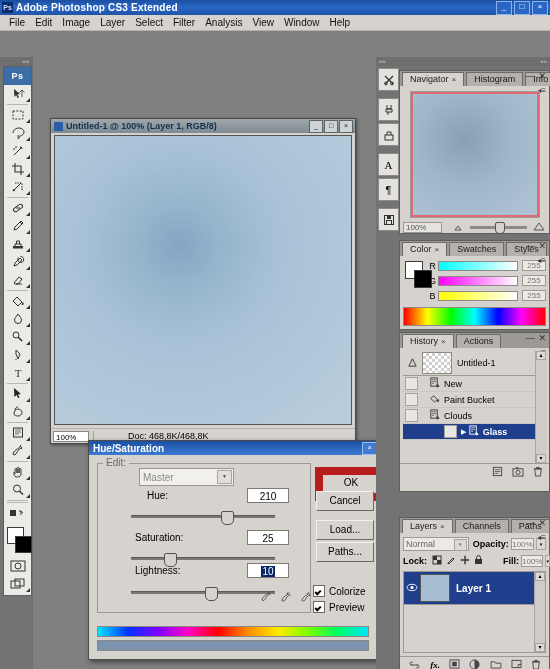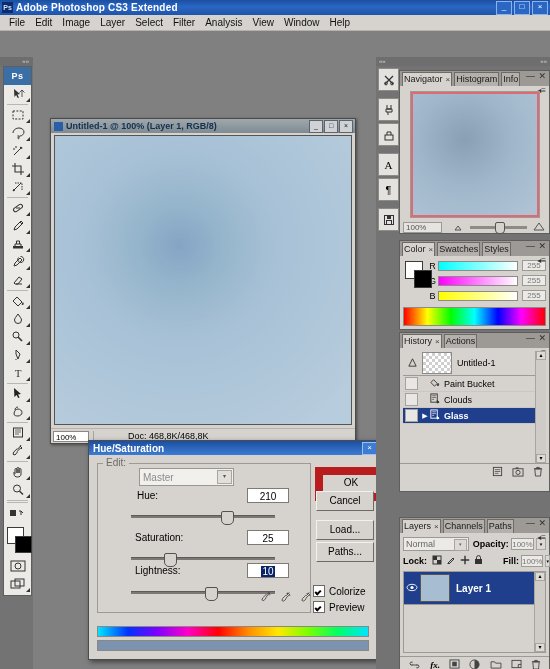--- a/index.html
+++ b/index.html
@@ -118,21 +118,21 @@
   .dockgrip .l{position:absolute;left:3px;}
   .dockgrip .r{position:absolute;right:3px;}
   .iconcol{position:absolute;left:378px;top:68px;width:19px;}
   .icell{width:19px;height:21px;background:#e4e2de;border:1px solid #8e8b86;margin-bottom:2px;
     display:flex;align-items:center;justify-content:center;}
   .icgap{height:5px;}
 
   .panel{position:absolute;left:399px;width:149px;background:#d6d3ce;border:1px solid #5e5e5e;}
   .ptabs{height:15px;background:#9d9a95;display:flex;align-items:flex-end;position:relative;}
   .ptab{height:13px;background:#b4b1ac;border:1px solid #6e6b67;border-bottom:none;
-    font-size:9px;line-height:12px;padding:0 1px;margin-left:2px;color:#1a1a1a;}
+    font-size:9px;line-height:12px;padding:0 7px;margin-left:2px;color:#1a1a1a;}
   .ptab.act{background:#d6d3ce;font-weight:normal;}
   .ptab .x{font-size:8px;margin-left:3px;color:#444;}
   .pmin{position:absolute;right:14px;top:0px;font-size:9px;color:#333;line-height:11px;}
   .pcls{position:absolute;right:3px;top:0px;font-size:9px;color:#333;line-height:11px;}
   .pmenu{position:absolute;right:3px;top:15px;font-size:8px;color:#333;}
   .pbody{padding:3px;}
 
   .navthumb{width:128px;height:125px;border:1px solid #9d9a95;position:relative;margin:2px auto 0 auto;}
   .navview{position:absolute;left:0;top:0;right:0;bottom:0;border:2px solid #e06a74;box-sizing:border-box;}
   .navbar{display:flex;align-items:center;height:14px;margin-top:2px;}
@@ -145,21 +145,21 @@
   .crow{display:flex;align-items:center;height:13px;margin-bottom:2px;}
   .clbl{width:11px;font-size:9px;text-align:center;}
   .cramp{width:78px;height:8px;border:1px solid #8e8b86;position:relative;}
   .cval{width:24px;height:11px;background:#eceae6;border:1px solid #9d9a95;font-size:8px;
     line-height:10px;text-align:center;color:#777;margin-left:4px;box-sizing:border-box;}
   .specstrip{height:17px;margin-top:2px;border:1px solid #8e8b86;
     background:linear-gradient(90deg,#ff0000,#ffff00,#00ff00,#00ffff,#0000ff,#ff00ff,#ff0000);}
 
   .histrow{display:flex;align-items:center;height:15px;border-bottom:1px solid #cac7c2;
     padding-left:2px;}
-  .histrow.sel{background:#1f3f8c;color:#fff;}
+  .histrow.sel{background:#1f3f8c;color:#fff;justify-content:center;}
   .histchk{width:11px;height:11px;background:#e9e7e3;border:1px solid #a5a29d;margin-right:3px;}
   .histlbl{font-size:9px;}
   .snaprow{display:flex;align-items:center;height:24px;border-bottom:1px solid #9d9a95;padding-left:2px;}
   .snapthumb{width:28px;height:20px;border:1px solid #8e8b86;margin:0 5px 0 3px;
     background-image:linear-gradient(45deg,#cfcfcf 25%,transparent 25%,transparent 75%,#cfcfcf 75%),
                      linear-gradient(45deg,#cfcfcf 25%,#fff 25%,#fff 75%,#cfcfcf 75%);
     background-size:6px 6px;background-position:0 0,3px 3px;}
   .pfoot{height:16px;border-top:1px solid #9d9a95;display:flex;align-items:center;
     justify-content:flex-end;padding-right:6px;gap:9px;}
 
@@ -447,21 +447,21 @@
       <div class="dlgclose">×</div>
     </div>
 
     <div class="grp"></div>
     <div class="grplegend">Edit:</div>
     <div class="combo" style="position:absolute;left:50px;top:27px;width:90px;">
       <span>Master</span>
       <span class="cbtn">▾</span>
     </div>
 
-    <div class="row" style="left:48px;top:49px;text-align:right;">
+    <div class="row" style="left:58px;top:49px;text-align:right;">
       <span class="fieldlbl">Hue:</span>
     </div>
     <div class="numbox" style="position:absolute;left:158px;top:47px;">210</div>
     <div class="slider" style="left:42px;top:70px;width:144px;">
       <div class="strack"></div>
       <div class="sthumb" id="thumb0" style="left: 90.44px;"></div>
     </div>
 
     <div class="row" style="left:46px;top:91px;">
       <span class="fieldlbl">Saturation:</span>
@@ -670,20 +670,30 @@
         <span style="width:14px;text-align:center;">
           <svg width="11" height="11" viewBox="0 0 12 12">
               <path d="M2 10 L6 2 L10 10" fill="none" stroke="#333"></path>
               <path d="M2 10h8" stroke="#333"></path>
             </svg>
         </span>
         <span class="snapthumb"></span>
         <span class="histlbl">Untitled-1</span>
       </div>
       <div id="historyrows">
+          <div class="histrow">
+            <span class="histchk"></span>
+            <span style="width:8px;text-align:center;font-size:7px;color:#555"></span>
+            <span style="margin-right:4px;"><svg width="11" height="11" viewBox="0 0 12 12" stroke="#333">
+                <rect x="2" y="1" width="7" height="9" fill="none" stroke="#333"></rect>
+                <path d="M3.5 3h4M3.5 5h4M3.5 7h2" stroke="#333" stroke-width=".7"></path>
+                <path d="M9 8l2 2-2 1z" fill="#333"></path>
+              </svg></span>
+            <span class="histlbl" style="">New</span>
+          </div>
           <div class="histrow">
             <span class="histchk"></span>
             <span style="width:8px;text-align:center;font-size:7px;color:#555"></span>
             <span style="margin-right:4px;"><svg width="11" height="11" viewBox="0 0 12 12" stroke="#333">
                 <path d="M3 4l4 4-3 3-4-4z" fill="none" stroke="#333" transform="translate(2,-1)"></path>
                 <path d="M10 7c.8 1.2.8 2.4-.4 2.4S9.2 8.2 10 7z" fill="#333"></path>
               </svg></span>
             <span class="histlbl" style="">Paint Bucket</span>
           </div>
           <div class="histrow">

